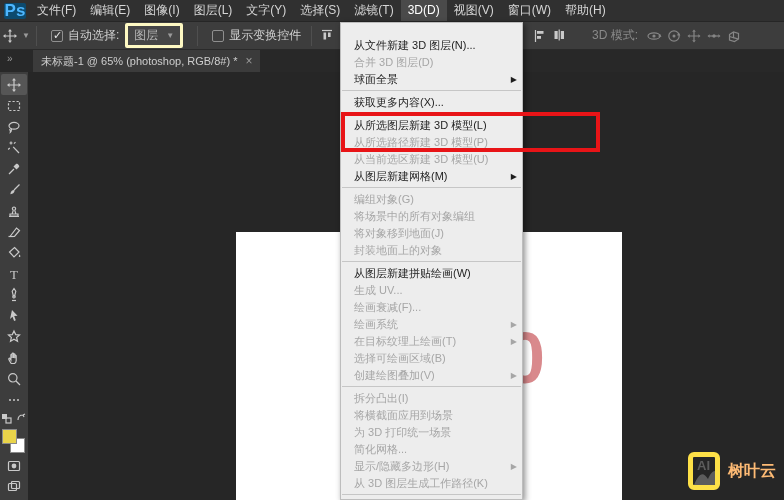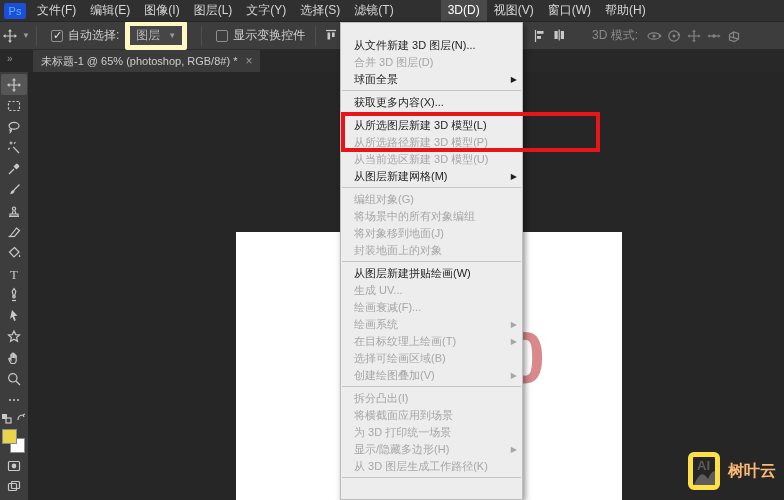--- a/index.html
+++ b/index.html
@@ -5,37 +5,37 @@
   * { margin:0; padding:0; box-sizing:border-box; }
   html,body { width:784px; height:500px; overflow:hidden; }
   body {
     font-family:"Liberation Sans","DejaVu Sans",sans-serif;
     background:#262626; position:relative; color:#d6d6d6; font-size:12px;
   }
   
   #menubar { position:absolute; left:0; top:0; width:784px; height:22px;
     background:#303030; display:flex; align-items:stretch; z-index:6;
     border-bottom:1px solid #262626; }
-  #ps-logo { width:22px; height:16px; margin:3px 4px 0 4px; background:#1d4ed8;
-    color:#4db6ff; font-weight:normal; font-size:11px; text-align:center;
+  #ps-logo { width:22px; height:16px; margin:3px 4px 0 4px; background:#0c4a6e;
+    color:#4db6ff; font-weight:bold; font-size:17px; text-align:center;
     line-height:16px; border-radius:2px; }
   .mb-item { padding:0 7px; line-height:21px; color:#d6d6d6; cursor:default; white-space:nowrap; }
-  .mb-item.active { background:#4a4a4a; color:#ffffff;margin-left:40px; }
+  .mb-item.active { background:#4a4a4a; color:#ffffff; }
   
   #optionsbar { position:absolute; left:0; top:22px; width:784px; height:28px;
     background:#3d3d3d; display:flex; align-items:center; z-index:4;
     border-bottom:1px solid #2a2a2a; }
   .ob-sep { width:1px; height:20px; background:#4f4f4f; margin:0 6px; flex:none; }
   .ob-chev { color:#9a9a9a; font-size:8px; margin-left:2px; }
   .cbox { width:12px; height:12px; border:1px solid #8f8f8f; border-radius:2px;
     margin:0 5px 0 8px; flex:none; position:relative; background:#3d3d3d; }
   .cbox.checked::after { content:"✓"; position:absolute; left:1px; top:-2px;
     color:#e8e8e8; font-size:11px; }
   .ob-label { color:#cfcfcf; white-space:nowrap; }
-  #layer-dd { margin-left:6px; background:#464646; border:5px solid #fef9c3;
+  #layer-dd { margin-left:6px; background:#464646; border:3px solid #fef9c3;
     border-radius:2px; padding:1px 6px; color:#b5b5b5; display:flex;
     align-items:center; gap:6px; }
   .iconbtn { width:20px; height:20px; display:flex; align-items:center;
     justify-content:center; flex:none; }
   .iconbtn svg { display:block; }
   .s { stroke:#c9c9c9; fill:none; stroke-width:1.2; }
   .f { fill:#c9c9c9; stroke:none; }
   .ft { fill:#c9c9c9; }
   .dim .s { stroke:#868686; } .dim .f { fill:#868686; }
   #ob-right1 { position:absolute; left:530px; top:0; height:27px; display:flex; align-items:center; }
@@ -357,20 +357,21 @@
     <div class="menu-item disabled">生成 UV...</div>
     <div class="menu-item disabled">绘画衰减(F)...</div>
     <div class="menu-item disabled">绘画系统<span class="arrow">▶</span></div>
     <div class="menu-item disabled">在目标纹理上绘画(T)<span class="arrow">▶</span></div>
     <div class="menu-item disabled">选择可绘画区域(B)</div>
     <div class="menu-item disabled">创建绘图叠加(V)<span class="arrow">▶</span></div>
     <div class="menu-sep"></div>
     <div class="menu-item disabled">拆分凸出(I)</div>
     <div class="menu-item disabled">将横截面应用到场景</div>
     <div class="menu-item disabled">为 3D 打印统一场景</div>
+    <div class="menu-item disabled">简化网格...</div>
     <div class="menu-item disabled">显示/隐藏多边形(H)<span class="arrow">▶</span></div>
     <div class="menu-item disabled">从 3D 图层生成工作路径(K)</div>
     <div class="menu-sep"></div>
   </div>
 
 <div id="redbox" style="border-color: rgb(232, 20, 23);"></div>
 
 <div id="watermark">
   <div id="wm-icon">
     <span id="wm-ai">AI</span>

